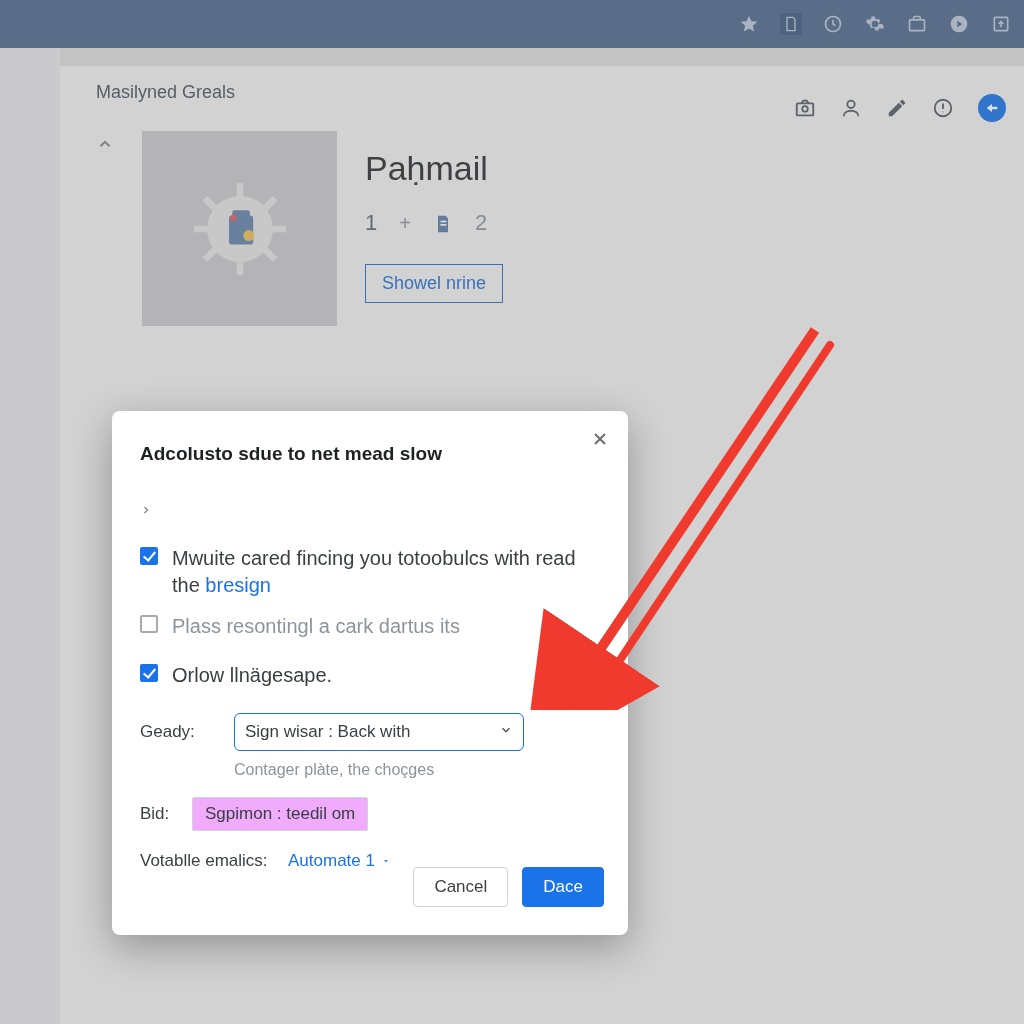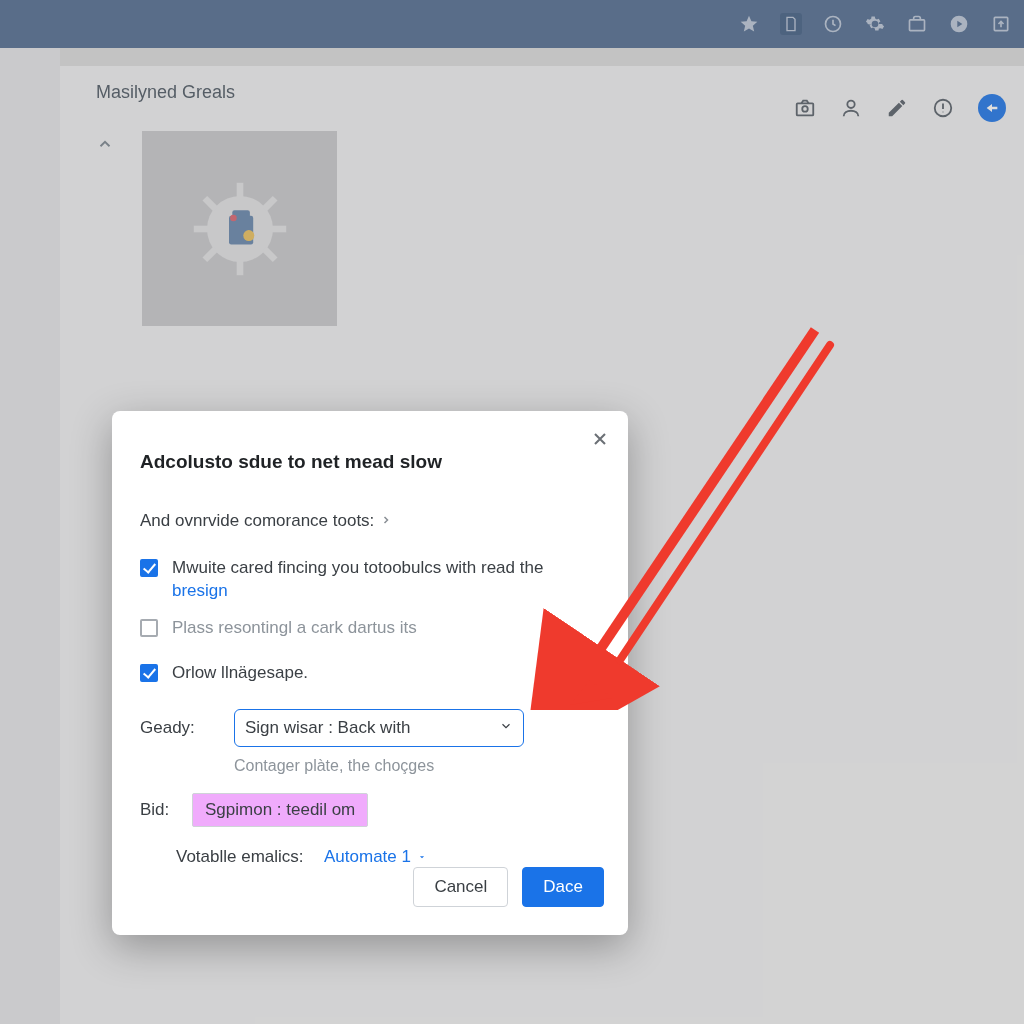--- a/index.html
+++ b/index.html
@@ -48,28 +48,28 @@
   .side-line2 { position:absolute; left:60px; top:300px; width:1px; height:72px; background:#c0c0c3; }
   .left-strip { position:absolute; left:0; top:48px; width:60px; bottom:0; background:#e6e6e8; }
 
   
   .backdrop {
     position:absolute; inset:0; background:rgba(120,120,120,0.25);
   }
   .dialog {
     position:absolute; left:112px; top:411px; width:516px; height:524px;
     background:#fff; border-radius:8px; box-shadow:0 12px 40px rgba(0,0,0,.3);
-    padding:40px 28px 20px 28px;
+    padding:32px 28px 20px 28px;
   }
   .dlg-title { font-size:19px; font-weight:700; color:#1f2225; }
   .dlg-close { position:absolute; top:18px; right:18px; color:#6b7076; font-size:22px; cursor:pointer; }
   .dlg-sub { margin-top:38px; font-size:17px; color:#3a3f44; display:flex; align-items:center; gap:6px;}
   .dlg-sub .chevr { color:#8a8f95; font-size:14px; }
 
-  .opt { display:flex; align-items:flex-start; gap:14px; margin-top:22px; font-size:17px; color:#3a3f44; line-height:1.35; }
+  .opt { display:flex; align-items:flex-start; gap:14px; margin-top:22px; font-size:20px; color:#3a3f44; line-height:1.35; }
   .chk { width:18px; height:18px; border:2px solid #1a73e8; border-radius:2px; position:relative; flex:none; margin-top:2px;}
   .chk.checked { background:#1a73e8; }
   .chk.checked::after { content:""; position:absolute; left:4px; top:0px; width:5px; height:10px; border:solid #fff; border-width:0 2.5px 2.5px 0; transform:rotate(40deg); }
   .chk.grey { border-color:#a6abb1; background:#fff; }
   .opt a { color:#1a73e8; text-decoration:none; }
 
   .form-row { display:flex; align-items:center; gap:18px; margin-top:20px; font-size:17px; color:#3a3f44;}
   .form-row label { min-width:60px; }
   .select {
     border:1px solid #1a73e8; height:38px; width:290px; padding:0 10px;
@@ -159,20 +159,36 @@
             <rect x="74" y="20" width="6" height="14" transform="rotate(45 77 27)"></rect>
             <rect x="20" y="66" width="6" height="14" transform="rotate(45 23 73)"></rect>
             <rect x="74" y="66" width="6" height="14" transform="rotate(-45 77 73)"></rect>
           </g>
           <rect x="40" y="38" width="22" height="26" rx="2" fill="#5b7ea8"></rect>
           <rect x="43" y="33" width="16" height="8" rx="2" fill="#5b7ea8"></rect>
           <circle cx="58" cy="56" r="5" fill="#f2c14e"></circle>
           <circle cx="44" cy="40" r="3" fill="#e05563"></circle>
         </svg>
       </div>
+      <div class="app-block">
+        <div class="app-name">Paḥmail</div>
+        <div class="stat-row">
+          <span>1</span>
+          <span class="plus">+</span>
+          <span class="doc-icon">
+            <svg viewBox="0 0 24 24" width="22" height="26" fill="#5b7ea8">
+                <path d="M6 2h9l3 3v17H6z"></path>
+                <rect x="9" y="8" width="7" height="2" fill="#fff"></rect>
+                <rect x="9" y="12" width="7" height="2" fill="#fff"></rect>
+              </svg>
+          </span>
+          <span style="color:#8b949e">2</span>
+        </div>
+        <button class="showel">Showel nrine</button>
+      </div>
     </div>
   </div>
 
   <div class="icon-row">
     <span class="ticon">
       <svg viewBox="0 0 24 24" width="22" height="22" fill="none" stroke="#555d66" stroke-width="2">
           <rect x="3" y="7" width="18" height="13" rx="1"></rect>
           <path d="M8 7l2-3h4l2 3"></path>
           <circle cx="12" cy="13" r="3"></circle>
         </svg>
@@ -206,21 +222,20 @@
 
 <div class="dialog">
   <div class="dlg-title">Adcolusto sdue to net mead slow</div>
   <div class="dlg-close">
     <svg viewBox="0 0 24 24" width="20" height="20" stroke="#6b7076" stroke-width="2.5" fill="none">
         <path d="M6 6l12 12M18 6L6 18"></path>
       </svg>
   </div>
 
   <div class="dlg-sub">
-    <span>And ovnrvide comorance toots:</span>
     <span class="chevr">
       <svg viewBox="0 0 24 24" width="12" height="12" stroke="#8a8f95" stroke-width="3" fill="none">
           <path d="M9 6l6 6-6 6"></path>
         </svg>
     </span>
   </div>
 
   <div class="opt" style="margin-top:26px;">
     <span class="chk checked"></span>
     <span>
@@ -251,21 +266,21 @@
   </div>
   <div class="helper">Contager plàte, the choçges</div>
 
   <div class="form-row" style="margin-top:18px;">
     <label style="min-width:34px;">Bid:</label>
     <span class="chip">
       <span>Sgpimon : teedil om</span>
     </span>
   </div>
 
-  <div class="form-row" style="margin-top:20px;margin-left:36px;">
+  <div class="form-row" style="margin-top:20px;">
     <label style="min-width:130px;">Votablle emalics:</label>
     <span class="link-dd">
       <span>Automate 1</span>
       <svg viewBox="0 0 24 24" width="10" height="10" fill="#1a73e8">
           <path d="M7 10l5 5 5-5z"></path>
         </svg>
     </span>
   </div>
 
   <div class="dlg-footer">

